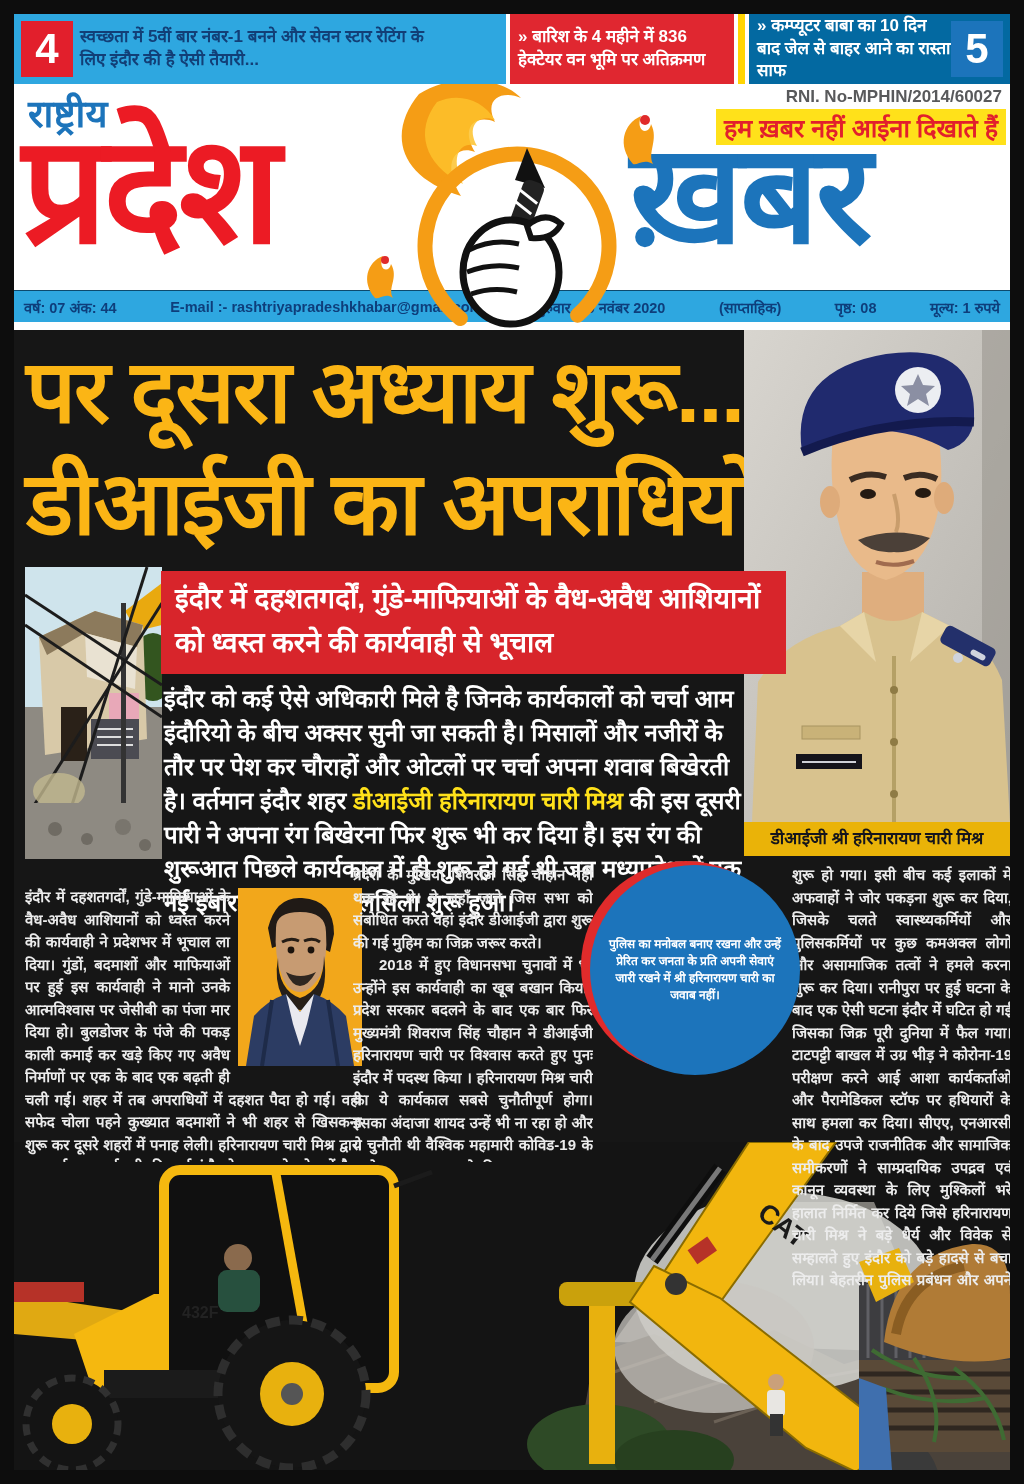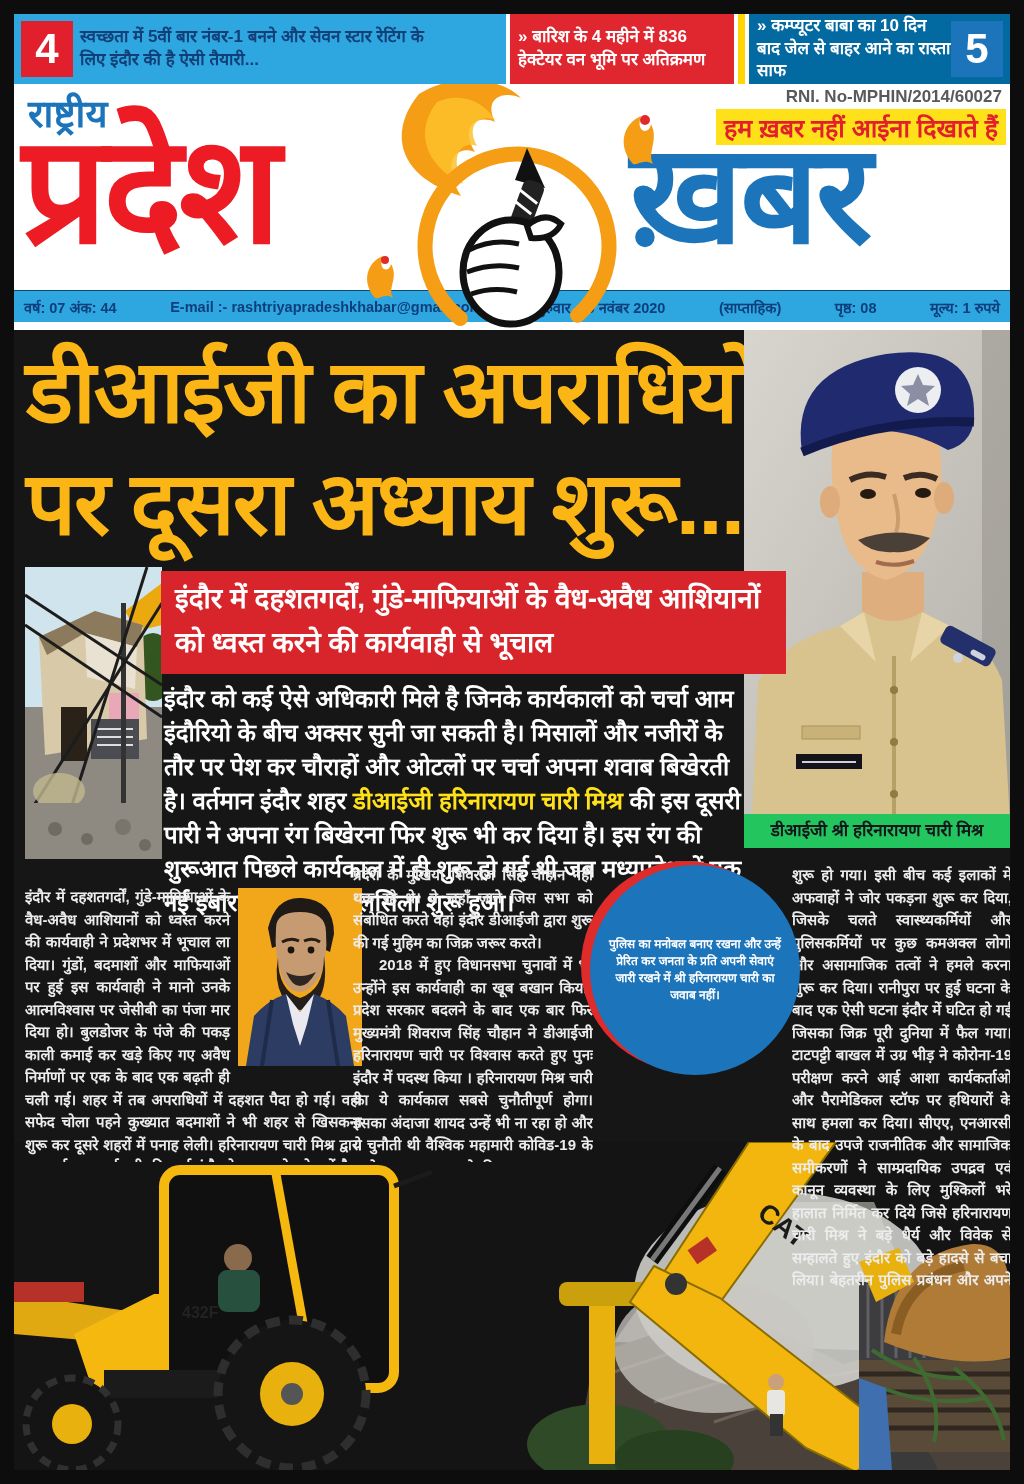--- a/index.html
+++ b/index.html
@@ -34,21 +34,21 @@
   .infobar { position:absolute; left:0; top:276px; width:996px; height:36px; background:#2ea7e0;
              border-top:1px solid #0c4a6e; border-bottom:4px solid #fff;
              display:flex; align-items:center; justify-content:space-between; padding:0 10px;
              color:#0e3e7b; font-size:14.5px; font-weight:800; }
 
   
   .main { position:absolute; left:0; top:316px; width:996px; height:1140px; background:#161616; overflow:hidden; }
   .headline { position:absolute; left:12px; top:6px; width:745px; color:#fbb515; font-size:88px; font-weight:800; line-height:112px; letter-spacing:-2px; z-index:2; }
   .officer { position:absolute; left:730px; top:0; width:266px; height:526px; z-index:2; }
   .officer svg { display:block; }
-  .caption { position:absolute; left:0; bottom:8px; width:100%; height:34px; background:#22c55e; color:#15151c;
+  .caption { position:absolute; left:0; bottom:0; width:100%; height:34px; background:#eab308; color:#15151c;
              font-size:17px; font-weight:800; text-align:center; line-height:34px; }
   .photo-left { position:absolute; left:11px; top:237px; width:137px; height:292px; z-index:2; }
   .subhead { position:absolute; left:147px; top:241px; width:625px; height:103px; background:#d8252b; color:#fff;
              font-size:28px; font-weight:800; line-height:1.58; padding:6px 14px; overflow:hidden; z-index:2; }
   .lead { position:absolute; left:150px; top:352px; width:592px; color:#fff; font-size:24px; font-weight:700; line-height:34px; z-index:2; }
   .lead .hl { color:#ffe11a; }
   .byline { position:absolute; left:11px; top:524px; width:337px; display:flex; align-items:center; gap:7px; z-index:2; }
   .byline-bar { flex:1; height:9px; background:#f6921e; }
   .byline-dot { width:12px; height:12px; border-radius:50%; background:#fff; flex:none; }
   .byline-name { color:#f9a13b; font-size:19px; font-weight:800; white-space:nowrap; }
@@ -118,22 +118,22 @@
       <span>E-mail :- rashtriyapradeshkhabar@gmail.com</span>
       <span>गुरुवार, 19 नवंबर 2020</span>
       <span>(साप्ताहिक)</span>
       <span>पृष्ठ: 08</span>
       <span>मूल्य: 1 रुपये</span>
     </div>
 
     <div class="main">
 
       <div class="headline">
+        <div>पर दूसरा अध्याय शुरू...</div>
         <div>डीआईजी का अपराधियों</div>
-        <div>पर दूसरा अध्याय शुरू...</div>
       </div>
 
       <figure class="officer">
         <svg viewBox="0 0 266 492" width="266" height="492">
           <defs>
             <linearGradient id="obg" x1="0" y1="0" x2="1" y2="1">
               <stop offset="0" stop-color="#d8d5cf"></stop>
                 <stop offset="1" stop-color="#b4b1ab"></stop>
             </linearGradient>
           </defs>

